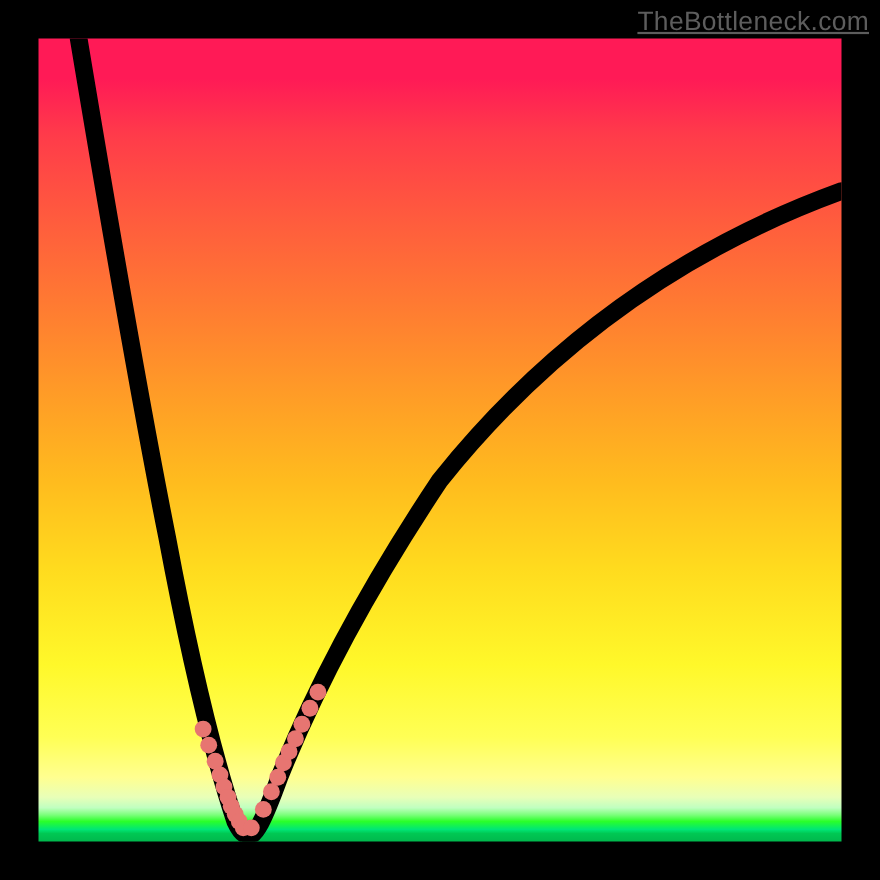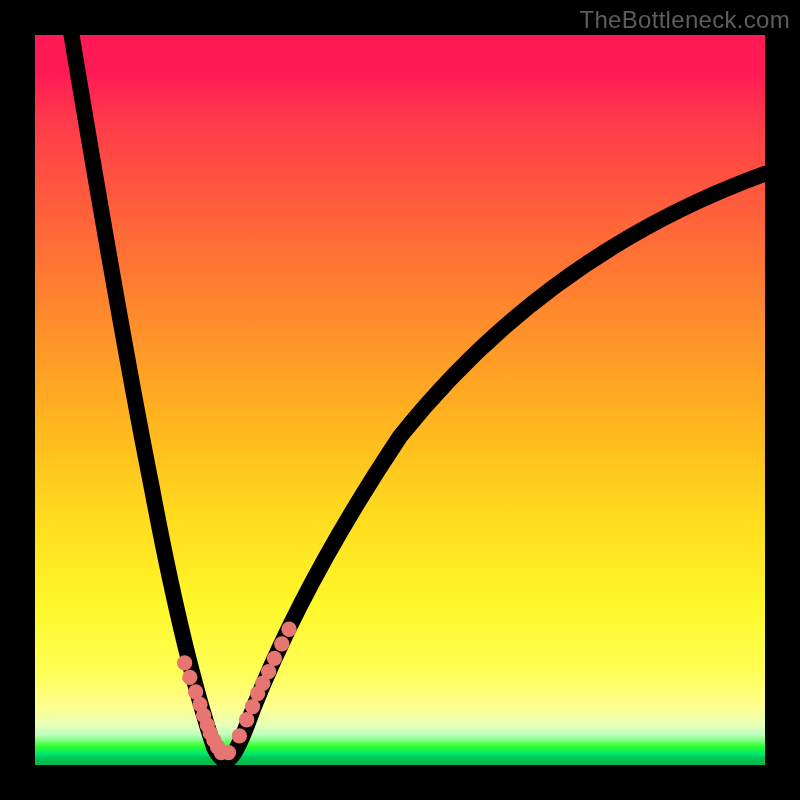--- a/index.html
+++ b/index.html
@@ -46,20 +46,21 @@
   }
   .watermark {
     position: absolute;
     top: 6px;
     right: 10px;
     color: #5d5d5d;
     font-size: 24px;
     font-weight: 500;
     letter-spacing: 0.3px;
     z-index: 5;
+    text-decoration: underline;
   }
   svg.curve {
     position: absolute;
     left: 0;
     top: 0;
     width: 730px;
     height: 730px;
     z-index: 2;
   }
   .curve path {

